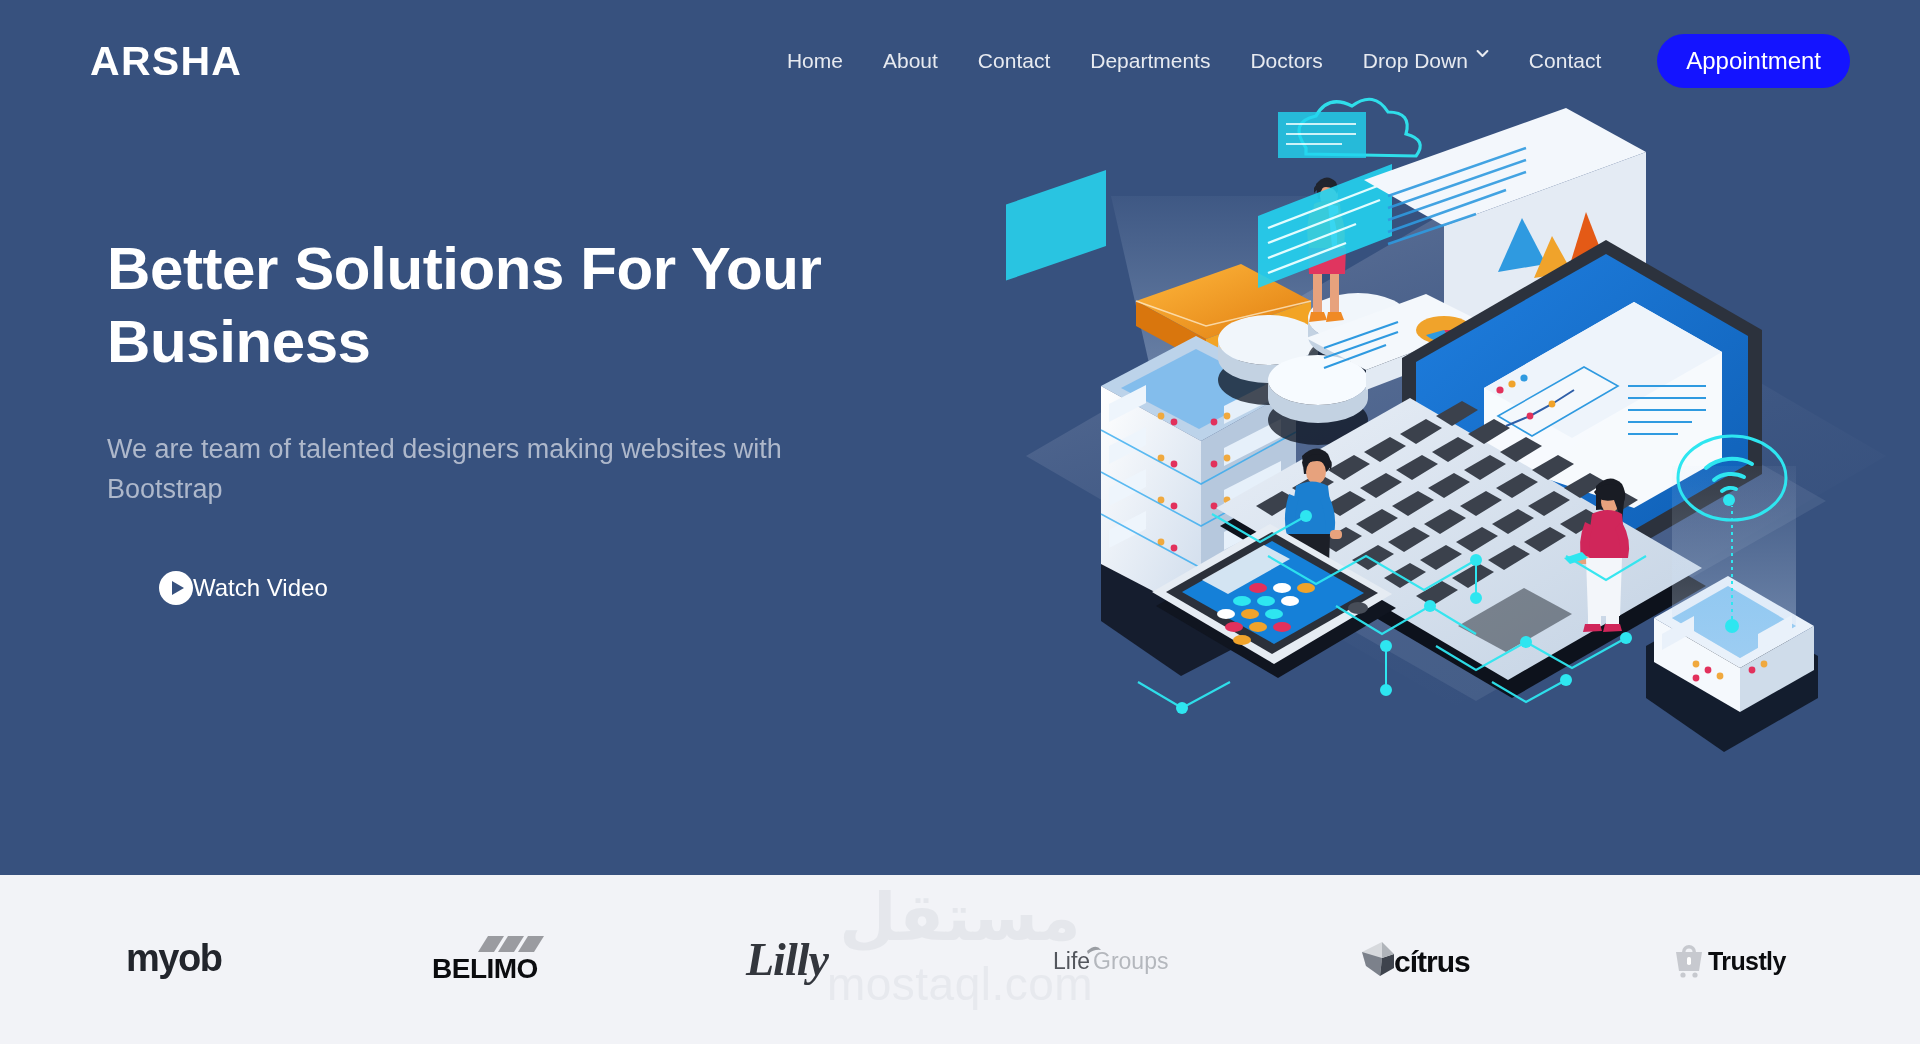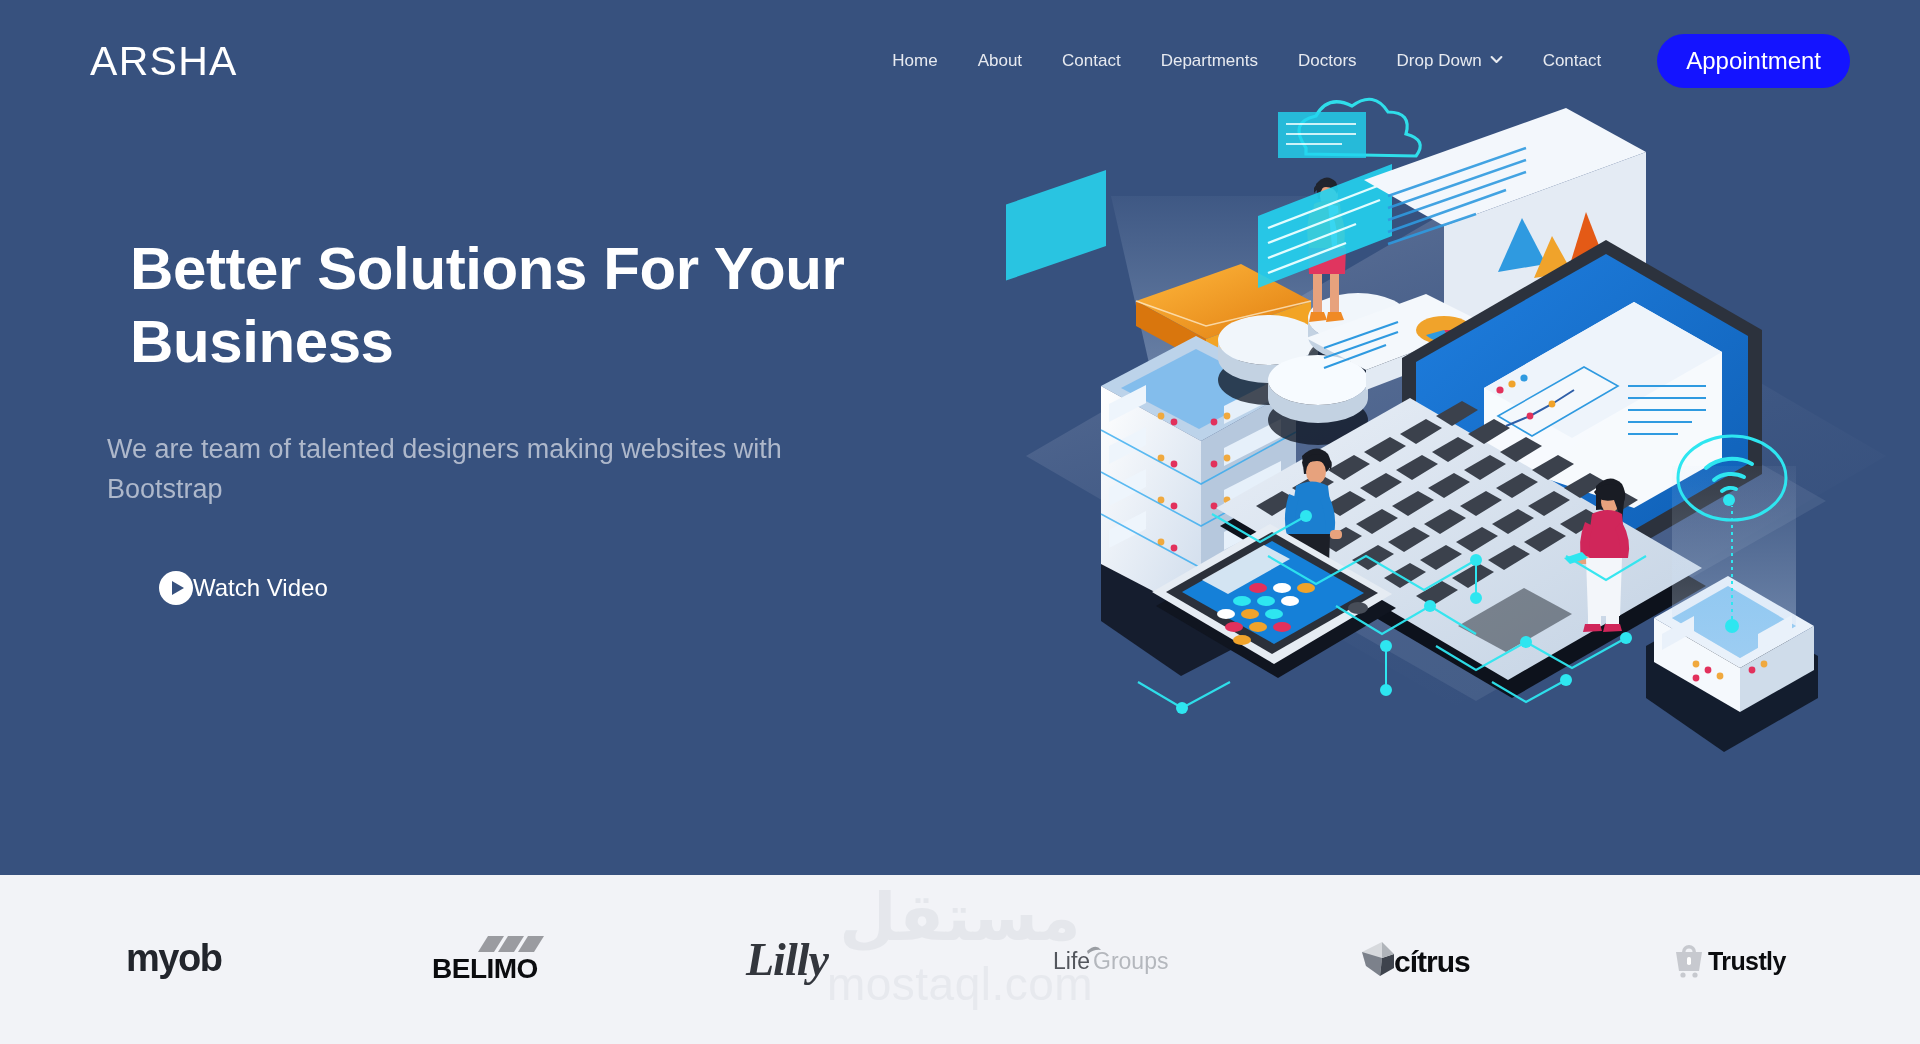--- a/index.html
+++ b/index.html
@@ -21,37 +21,37 @@
   
   .header {
     position:absolute; top:0; left:0; width:1920px; height:122px;
     display:flex; align-items:center;
     z-index:40;
   }
   .logo {
     margin-left:90px;
     color:#ffffff;
     font-size:41px;
-    font-weight:normal;
+    font-weight:bold;
     letter-spacing:1.3px;
     font-family:"Liberation Sans", sans-serif;
     line-height:1;
   }
   .nav {
     display:flex; align-items:center;
     margin-left:auto; margin-right:0;
     padding-right:70px;
     gap:0px;
   }
   .nav-item {
     color:#e7eaf0;
-    font-size:17px;
+    font-size:21px;
     padding:0 20px;
     white-space:nowrap;
-    display:flex; align-items:center; gap:8px;
+    display:flex; align-items:flex-start; gap:8px;
     cursor:pointer;
   }
   .chev {
     display:inline-block;
     width:13px; height:13px;
     position:relative; top:-2px;
   }
   .chev svg { display:block; }
   .appointment-btn {
     margin-left:36px;
@@ -73,21 +73,20 @@
     width:780px;
     z-index:30;
   }
   .hero-title {
     color:#ffffff;
     font-size:60px;
     font-weight:bold;
     line-height:1.22;
     letter-spacing:-0.4px;
     font-family:"Liberation Sans", sans-serif;
-    margin-left:23px;
   }
   .hero-sub {
     margin-top:52px;
     color:#aeb8cb;
     font-size:27px;
     line-height:1.45;
     max-width:720px;
   }
   .hero-actions {
     margin-top:62px;

